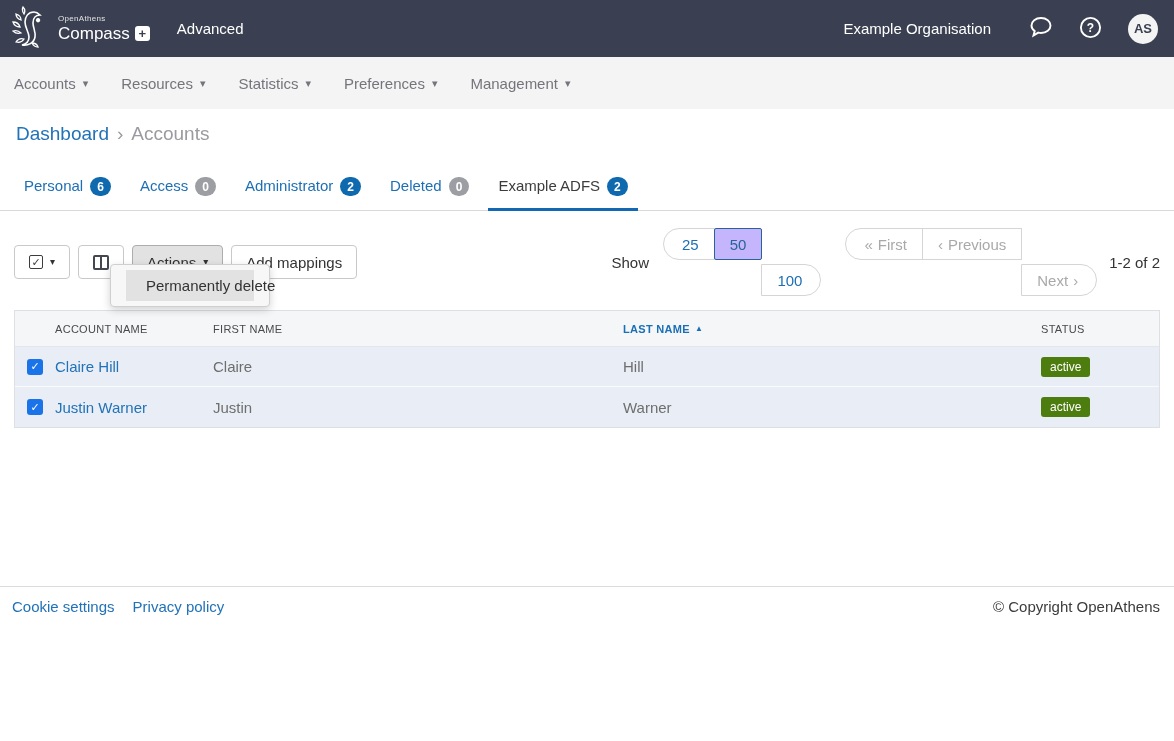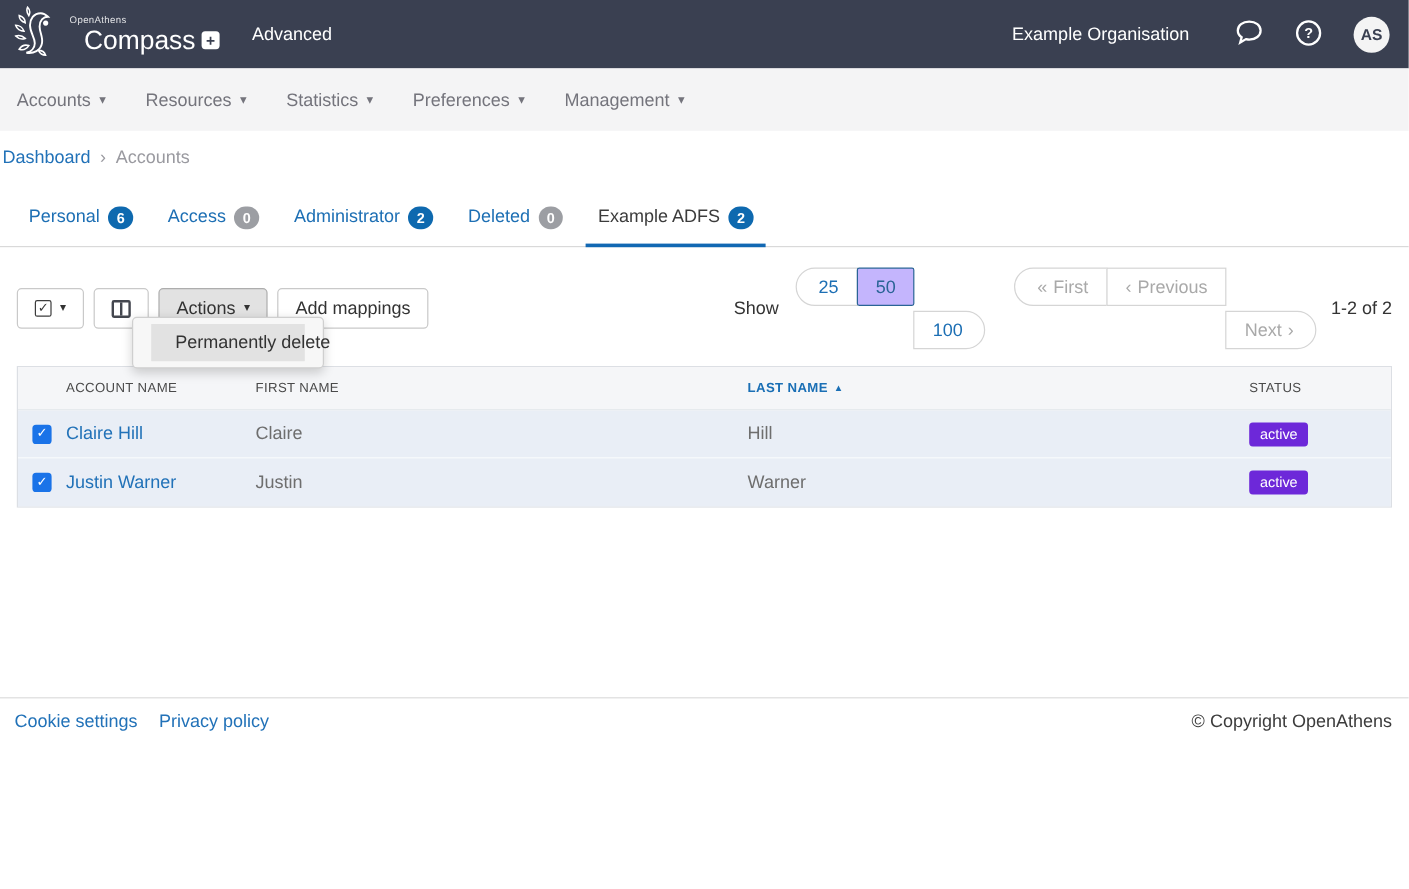--- a/index.html
+++ b/index.html
@@ -4,39 +4,39 @@
 <style>
   * { margin:0; padding:0; box-sizing:border-box; }
   html,body { width:1174px; height:741px; background:#fff; font-family:"Liberation Sans",sans-serif; overflow:hidden; }
 
   
   .topbar { height:57px; background:#3a4051; display:flex; align-items:center; padding:0 16px 0 12px; }
   .brand { display:flex; align-items:center; }
   .brand-text { margin-left:6px; color:#fff; line-height:1; }
   .brand-small { font-size:8px; letter-spacing:.3px; opacity:.85; display:block; margin-bottom:2px; }
   .brand-large-row { display:flex; align-items:center; gap:5px; }
-  .brand-large { font-size:22px;margin-left:12px; }
+  .brand-large { font-size:17px; }
   .plus-badge { width:15px; height:15px; background:#fff; border-radius:3px; color:#3a4051; font-size:13px; font-weight:bold; display:flex; align-items:center; justify-content:center; line-height:1; }
   .search-pill { margin-left:62px; width:325px; height:33px; background:#252a38; border-radius:17px; display:flex; align-items:center; padding:0 6px 0 18px; }
   .search-pill input { flex:1; background:transparent; border:none; outline:none; color:#e8eaee; font-size:15px; font-family:"Liberation Sans",sans-serif; }
   .search-pill input::placeholder { color:#cfd3da; opacity:1; }
   .search-btn { background:transparent; border:none; cursor:pointer; display:flex; align-items:center; padding:4px 8px; }
   .adv-link { margin-left:27px; color:#fff; font-size:15px; text-decoration:none; }
   .topbar-spacer { flex:1; }
   .org-name { color:#fff; font-size:15px; margin-right:38px; }
   .top-icon-btn { background:transparent; border:none; cursor:pointer; display:flex; align-items:center; margin-right:26px; }
   .avatar { width:30px; height:30px; border-radius:50%; background:#f4f4f4; color:#3a4051; font-size:13px; font-weight:bold; display:flex; align-items:center; justify-content:center; cursor:pointer; border:none; }
 
   
   .navbar { height:52px; background:#f4f4f5; display:flex; align-items:center; padding-left:14px; }
   .nav-item { display:flex; align-items:center; gap:7px; margin-right:33px; color:#74747c; font-size:15px; cursor:pointer; }
   .nav-caret { font-size:11px; color:#74747c; }
 
   
-  .breadcrumb { padding:14px 2px 0; font-size:15px; display:flex; gap:8px; align-items:center; }
+  .breadcrumb { padding:14px 16px 0; font-size:19px; display:flex; gap:8px; align-items:center; }
   .crumb-link { color:#2272b8; text-decoration:none; cursor:pointer; }
   .crumb-sep { color:#9a9aa0; }
   .crumb-current { color:#9a9aa0; }
 
   
   .tabs { margin-top:22px; padding-left:14px; display:flex; border-bottom:1px solid #d9d9d9; }
   .tab { display:flex; align-items:flex-start; gap:7px; padding:10px 10px 12px; margin-right:9px; font-size:15px; color:#1d6fb4; cursor:pointer; border-bottom:3px solid transparent; margin-bottom:-1px; }
   .tab.active { color:#3c3c3c; border-bottom-color:#1268b3; }
   .badge { min-width:19px; height:19px; padding:0 7px; border-radius:10px; color:#fff; font-size:12px; font-weight:bold; display:flex; align-items:center; justify-content:center; }
   .badge.blue { background:#0e69af; }
@@ -72,21 +72,21 @@
   .thead { height:36px; background:#f5f6f8; border-bottom:1px solid #e3e6ea; }
   .th { font-size:11px; letter-spacing:.3px; color:#4a4a4a; cursor:pointer; }
   .th.sorted { color:#1a6fb5; font-weight:bold; display:flex; align-items:center; gap:5px; }
   .sort-caret { font-size:8px; }
   .tr { height:40px; background:#e9eef6; border-bottom:1px solid #f8fafc; }
   .tr:last-child { border-bottom:none; }
   .cell-check { display:flex; justify-content:center; }
   .checkbox { width:16px; height:16px; background:#1a73e8; border-radius:3px; color:#fff; font-size:11px; line-height:1; display:flex; align-items:center; justify-content:center; cursor:pointer; }
   .acct-link { color:#2272b8; font-size:15px; text-decoration:none; cursor:pointer; }
   .cell-text { color:#6e6e6e; font-size:15px; }
-  .status-badge { display:inline-block; background:#6d28d9; color:#fff; font-size:12px; padding:3px 9px; border-radius:3px; }
+  .status-badge { display:inline-block; background:#4d7c0f; color:#fff; font-size:12px; padding:3px 9px; border-radius:3px; }
 
   
   .footer { margin-top:158px; border-top:1px solid #dcdcdc; padding:11px 14px 0 12px; display:flex; align-items:center; }
   .footer-link { color:#2272b8; font-size:15px; text-decoration:none; cursor:pointer; margin-right:18px; }
   .copyright { margin-left:auto; color:#3c3c3c; font-size:15px; }
 </style>
 </head>
 <body>
 
 <header class="topbar">

